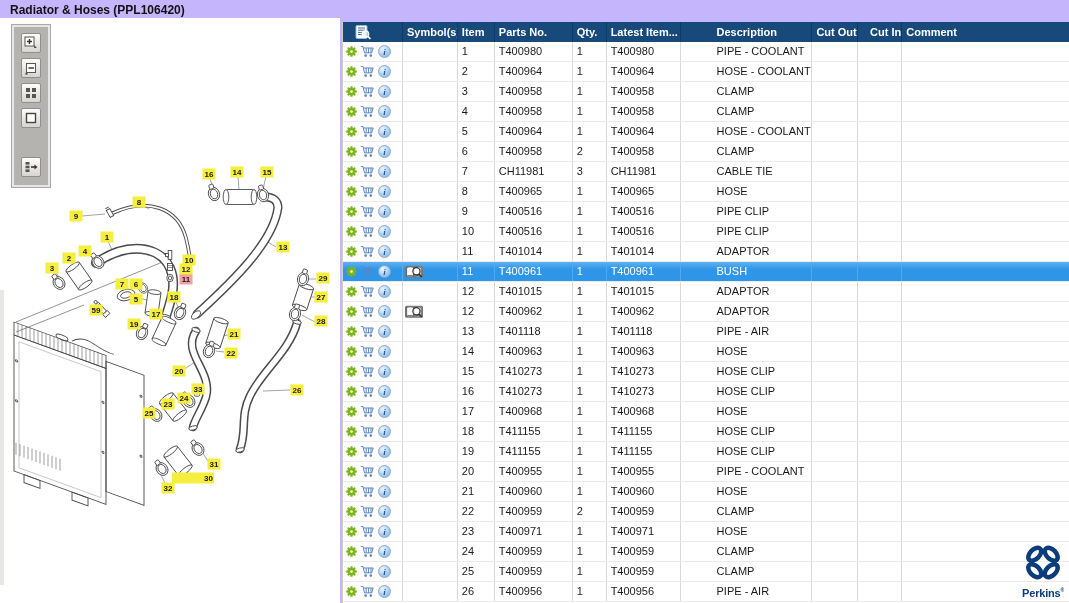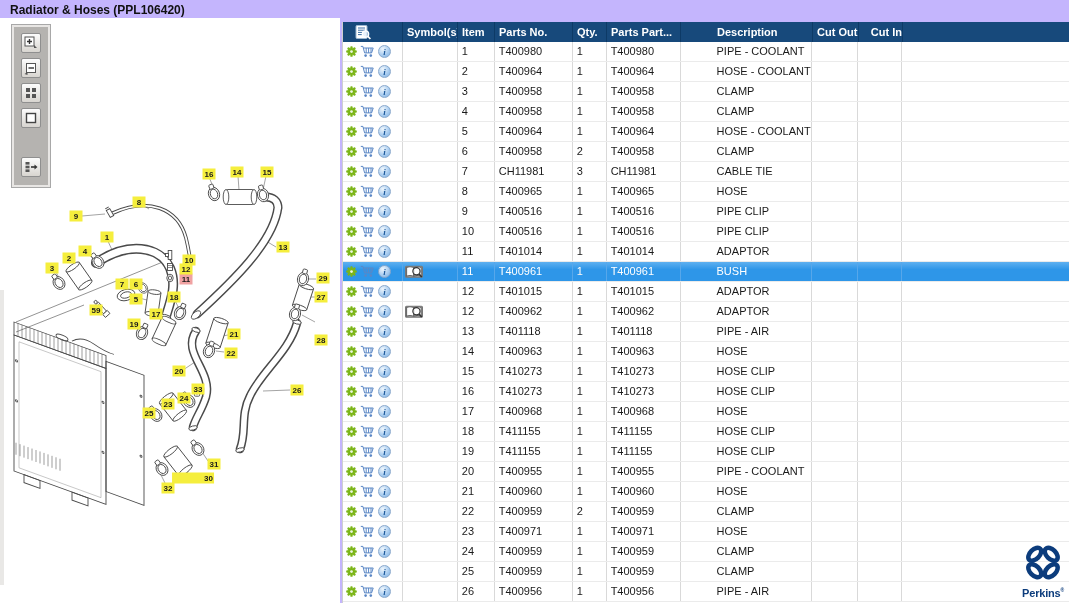--- a/index.html
+++ b/index.html
@@ -317,21 +317,21 @@
       <span class="callout" style="left: 174px; top: 297px;">18</span>
       <span class="callout" style="left: 134px; top: 324px;">19</span>
       <span class="callout" style="left: 179px; top: 371px;">20</span>
       <span class="callout" style="left: 234px; top: 334px;">21</span>
       <span class="callout" style="left: 231px; top: 353px;">22</span>
       <span class="callout" style="left: 168px; top: 404px;">23</span>
       <span class="callout" style="left: 184px; top: 398px;">24</span>
       <span class="callout" style="left: 149px; top: 413px;">25</span>
       <span class="callout" style="left: 297px; top: 390px;">26</span>
       <span class="callout" style="left: 321px; top: 297px;">27</span>
-      <span class="callout" style="left: 321px; top: 340px;">28</span>
+      <span class="callout" style="left: 321px; top: 321px;">28</span>
       <span class="callout" style="left: 323px; top: 278px;">29</span>
       <span class="callout" style="left: 193px; top: 478px; padding-left: 32px;">30</span>
       <span class="callout" style="left: 214px; top: 464px;">31</span>
       <span class="callout" style="left: 168px; top: 488px;">32</span>
       <span class="callout" style="left: 198px; top: 389px;">33</span>
       <span class="callout" style="left: 96px; top: 310px;">59</span>
     </div>
   <div class="splitter"></div>
 
   <div class="table">
@@ -341,24 +341,25 @@
           <rect x="1" y="0.5" width="11" height="13" rx="1" fill="#fff" stroke="#9db8d2"></rect>
           <path d="M3,3 h7 M3,5.2 h7 M3,7.4 h5 M3,9.6 h4" stroke="#3a6ea5" stroke-width="1"></path>
           <circle cx="10.5" cy="9" r="3.2" fill="rgba(220,235,250,0.6)" stroke="#fff" stroke-width="1.3"></circle>
           <path d="M12.9,11.4 L15.4,14" stroke="#fff" stroke-width="1.7"></path>
         </svg>
       </div>
       <div class="th col-symbols">Symbol(s)</div>
       <div class="th col-item">Item</div>
       <div class="th col-parts">Parts No.</div>
       <div class="th col-qty">Qty.</div>
-      <div class="th col-latest">Parts Part...</div>
+      <div class="th col-latest">Latest Item...</div>
       <div class="th col-desc">Description</div>
       <div class="th col-cutout">Cut Out</div>
       <div class="th col-cutin">Cut In</div>
+      <div class="th col-comment">Comment</div>
     </div>
     <div class="tbody">
         <div class="tr">
     <div class="td col-actions icons-cell">
       <span class="icon-btn">
         <svg width="11" height="11" viewBox="-6 -6 12 12">
           <g class="gear-fill">
                   <rect x="-1.3" y="-5.8" width="2.6" height="11.6" rx="1"></rect>
                   <rect x="-1.3" y="-5.8" width="2.6" height="11.6" rx="1" transform="rotate(45)"></rect>
                   <rect x="-1.3" y="-5.8" width="2.6" height="11.6" rx="1" transform="rotate(90)"></rect>

